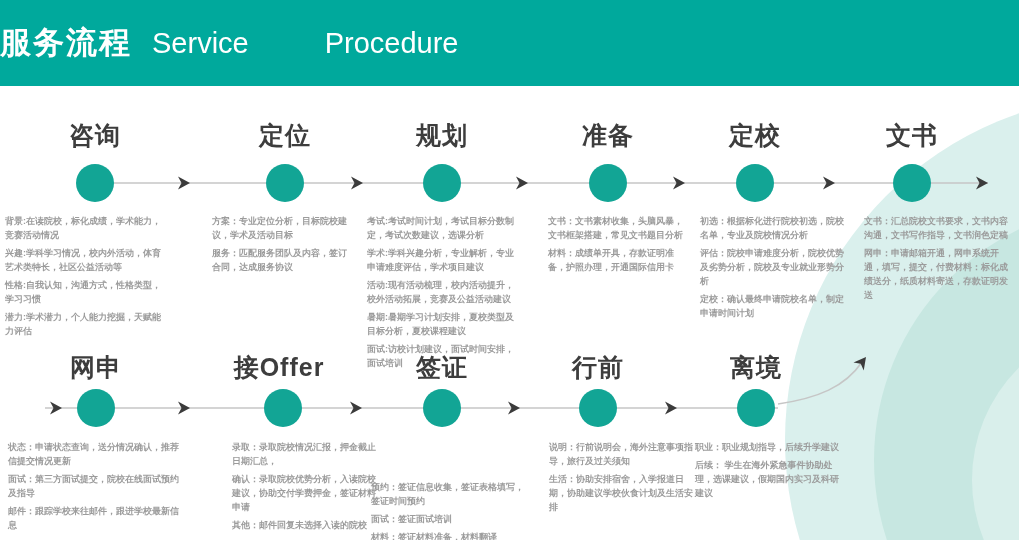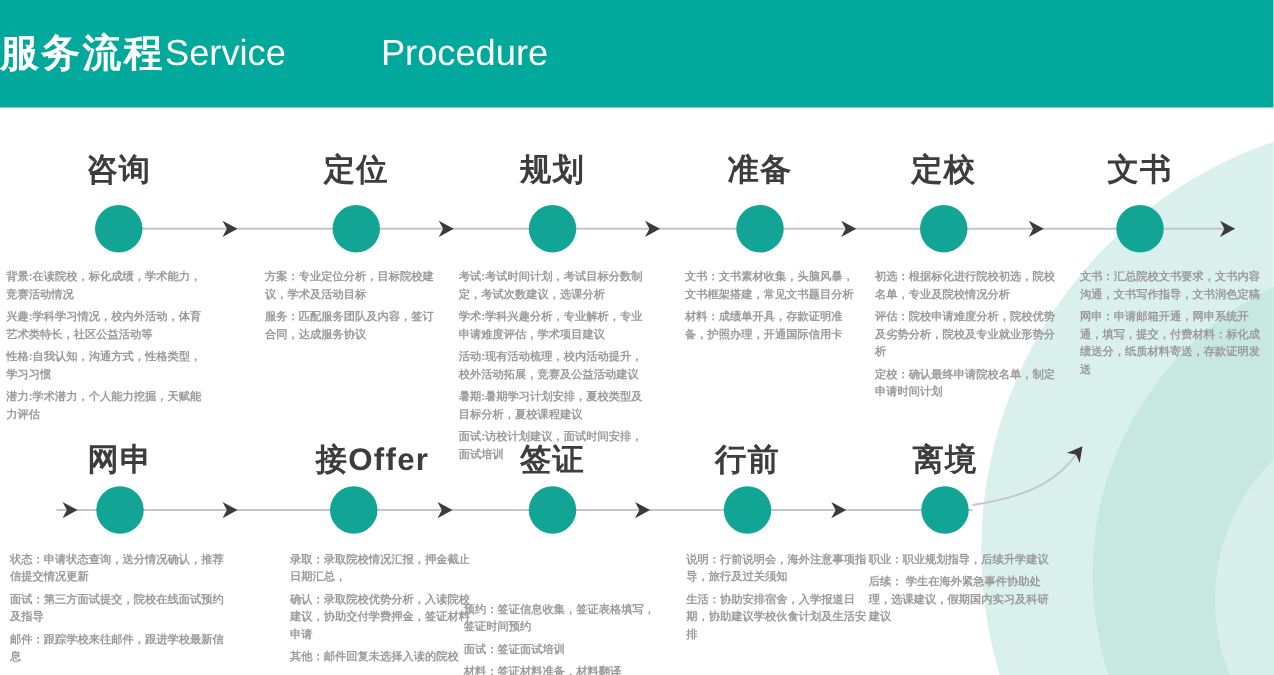--- a/index.html
+++ b/index.html
@@ -7,21 +7,21 @@
     position:relative;width:1019px;height:540px;overflow:hidden;
     background:#ffffff;font-family:"Liberation Sans","DejaVu Sans",sans-serif;
   }
   svg.deco{position:absolute;left:0;top:0;z-index:0;}
   .topbar{
     position:absolute;left:0;top:0;width:1019px;height:86px;z-index:3;
     background:#00a99c;display:flex;align-items:center;box-sizing:border-box;
   }
   .t-zh{color:#ffffff;font-size:31px;font-weight:700;letter-spacing:2px;}
   .t-en{color:#ffffff;font-size:29px;font-weight:400;}
-  .t-en.first{}
+  .t-en.first{margin-left:20px;}
   .t-en.second{margin-left:76px;}
   #connectors{position:absolute;left:0;top:0;z-index:1;}
   #steps{position:absolute;left:0;top:0;width:902px;height:540px;z-index:2;}
   .step-title{
     position:absolute;width:170px;text-align:center;
     font-size:25px;font-weight:700;color:#3d3d3d;letter-spacing:1px;
   }
   .node{
     position:absolute;width:38px;height:38px;border-radius:50%;
     background:#12a595;
@@ -110,21 +110,21 @@
         <p>文书：汇总院校文书要求，文书内容沟通，文书写作指导，文书润色定稿</p>
         <p>网申：申请邮箱开通，网申系统开通，填写，提交，付费材料：标化成绩送分，纸质材料寄送，存款证明发送</p>
       </div>
       <div class="step-title" style="left: 11px; top: 351px;">网申</div>
       <div class="node" style="left: 77px; top: 389px; background: rgb(18, 165, 149);"></div>
       <div class="step-desc" style="left: 8px; top: 440px; width: 172px;">
         <p>状态：申请状态查询，送分情况确认，推荐信提交情况更新</p>
         <p>面试：第三方面试提交，院校在线面试预约及指导</p>
         <p>邮件：跟踪学校来往邮件，跟进学校最新信息</p>
       </div>
-      <div class="step-title" style="left: 213px; top: 351px;">接Offer</div>
+      <div class="step-title" style="left: 194px; top: 351px;">接Offer</div>
       <div class="node" style="left: 264px; top: 389px; background: rgb(18, 165, 149);"></div>
       <div class="step-desc" style="left: 232px; top: 440px; width: 152px;">
         <p>录取：录取院校情况汇报，押金截止日期汇总，</p>
         <p>确认：录取院校优势分析，入读院校建议，协助交付学费押金，签证材料申请</p>
         <p>其他：邮件回复未选择入读的院校</p>
       </div>
       <div class="step-title" style="left: 357px; top: 351px;">签证</div>
       <div class="node" style="left: 423px; top: 389px; background: rgb(18, 165, 149);"></div>
       <div class="step-desc" style="left: 371px; top: 440px; width: 158px; margin-top: 40px;">
         <p>预约：签证信息收集，签证表格填写，签证时间预约</p>

